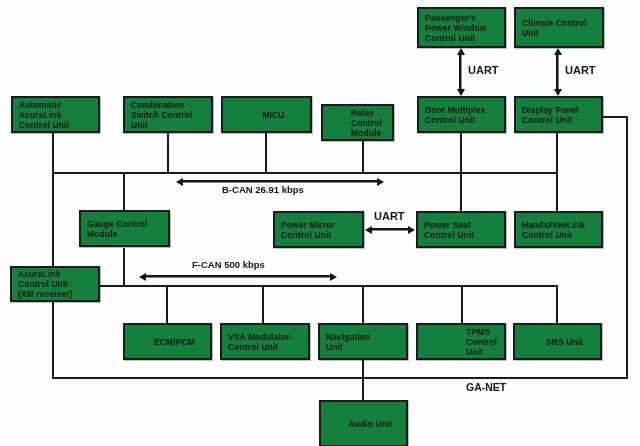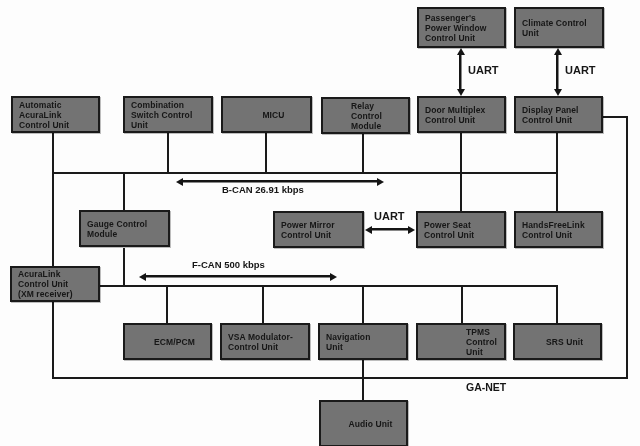--- a/index.html
+++ b/index.html
@@ -4,21 +4,21 @@
 <style>
   html,body{margin:0;padding:0;background:#ffffff;}
   #canvas{
     position:relative; width:640px; height:446px; overflow:hidden;
     background:#fdfdfd;
     font-family:"Liberation Sans", sans-serif;
     color:#161616;
   }
   .box{
     position:absolute; box-sizing:border-box;
-    border:2px solid #1a1a1a; background:#737373;
+    border:2px solid #1a1a1a; background:#15803d;
     display:flex; flex-direction:column; justify-content:center;
     padding:1px 3px 1px 6px;
     font-weight:bold; font-size:8.5px; line-height:10px;
     white-space:pre-line; letter-spacing:0.1px;
     box-shadow:1px 1px 0 rgba(0,0,0,0.25);
   }
   .box.center{ align-items:center; text-align:center; padding-left:17px; }
   .line{ position:absolute; background:#1a1a1a; }
   .buslabel{ position:absolute; font-weight:bold; white-space:nowrap; }
   .fs-bus{ font-size:9.5px; }
@@ -93,21 +93,21 @@
   <div class="box" style="left:514px;top:7px;width:90px;height:41px;">Climate Control
 Unit</div>
 
   <div class="box" style="left:11px;top:96px;width:89px;height:37px;">Automatic
 AcuraLink
 Control Unit</div>
   <div class="box" style="left:123px;top:96px;width:90px;height:37px;">Combination
 Switch Control
 Unit</div>
   <div class="box center" style="left:221px;top:96px;width:91px;height:37px;">MICU</div>
-  <div class="box" style="left:321px;top:97px;width:89px;height:37px;padding-left:28px;">Relay Control
+  <div class="box" style="left:321px;top:104px;width:73px;height:37px;padding-left:28px;">Relay Control
 Module</div>
   <div class="box" style="left:417px;top:96px;width:89px;height:37px;">Door Multiplex
 Control Unit</div>
   <div class="box" style="left:514px;top:96px;width:89px;height:37px;">Display Panel
 Control Unit</div>
 
   <div class="box" style="left:79px;top:210px;width:91px;height:37px;">Gauge Control
 Module</div>
   <div class="box" style="left:273px;top:211px;width:91px;height:37px;">Power Mirror
 Control Unit</div>

